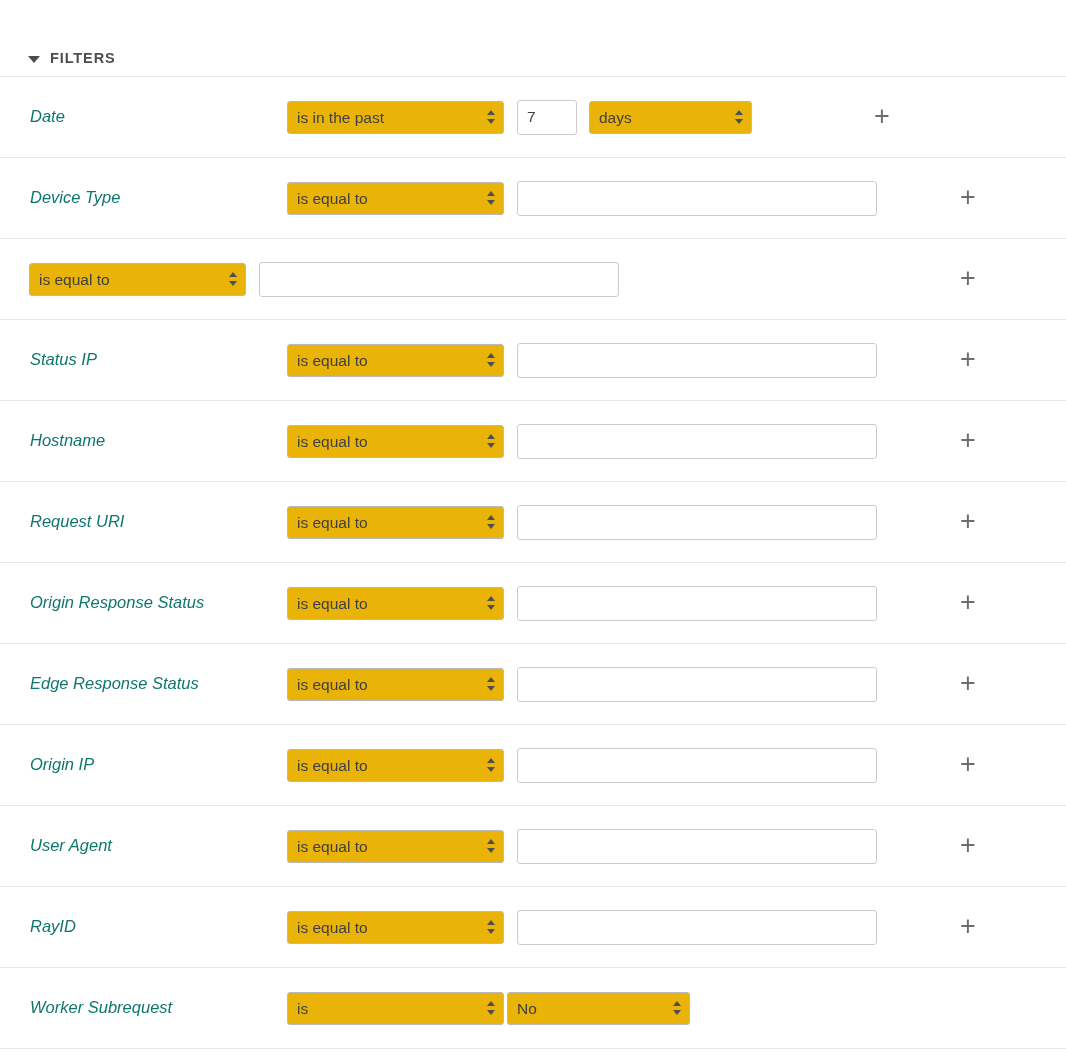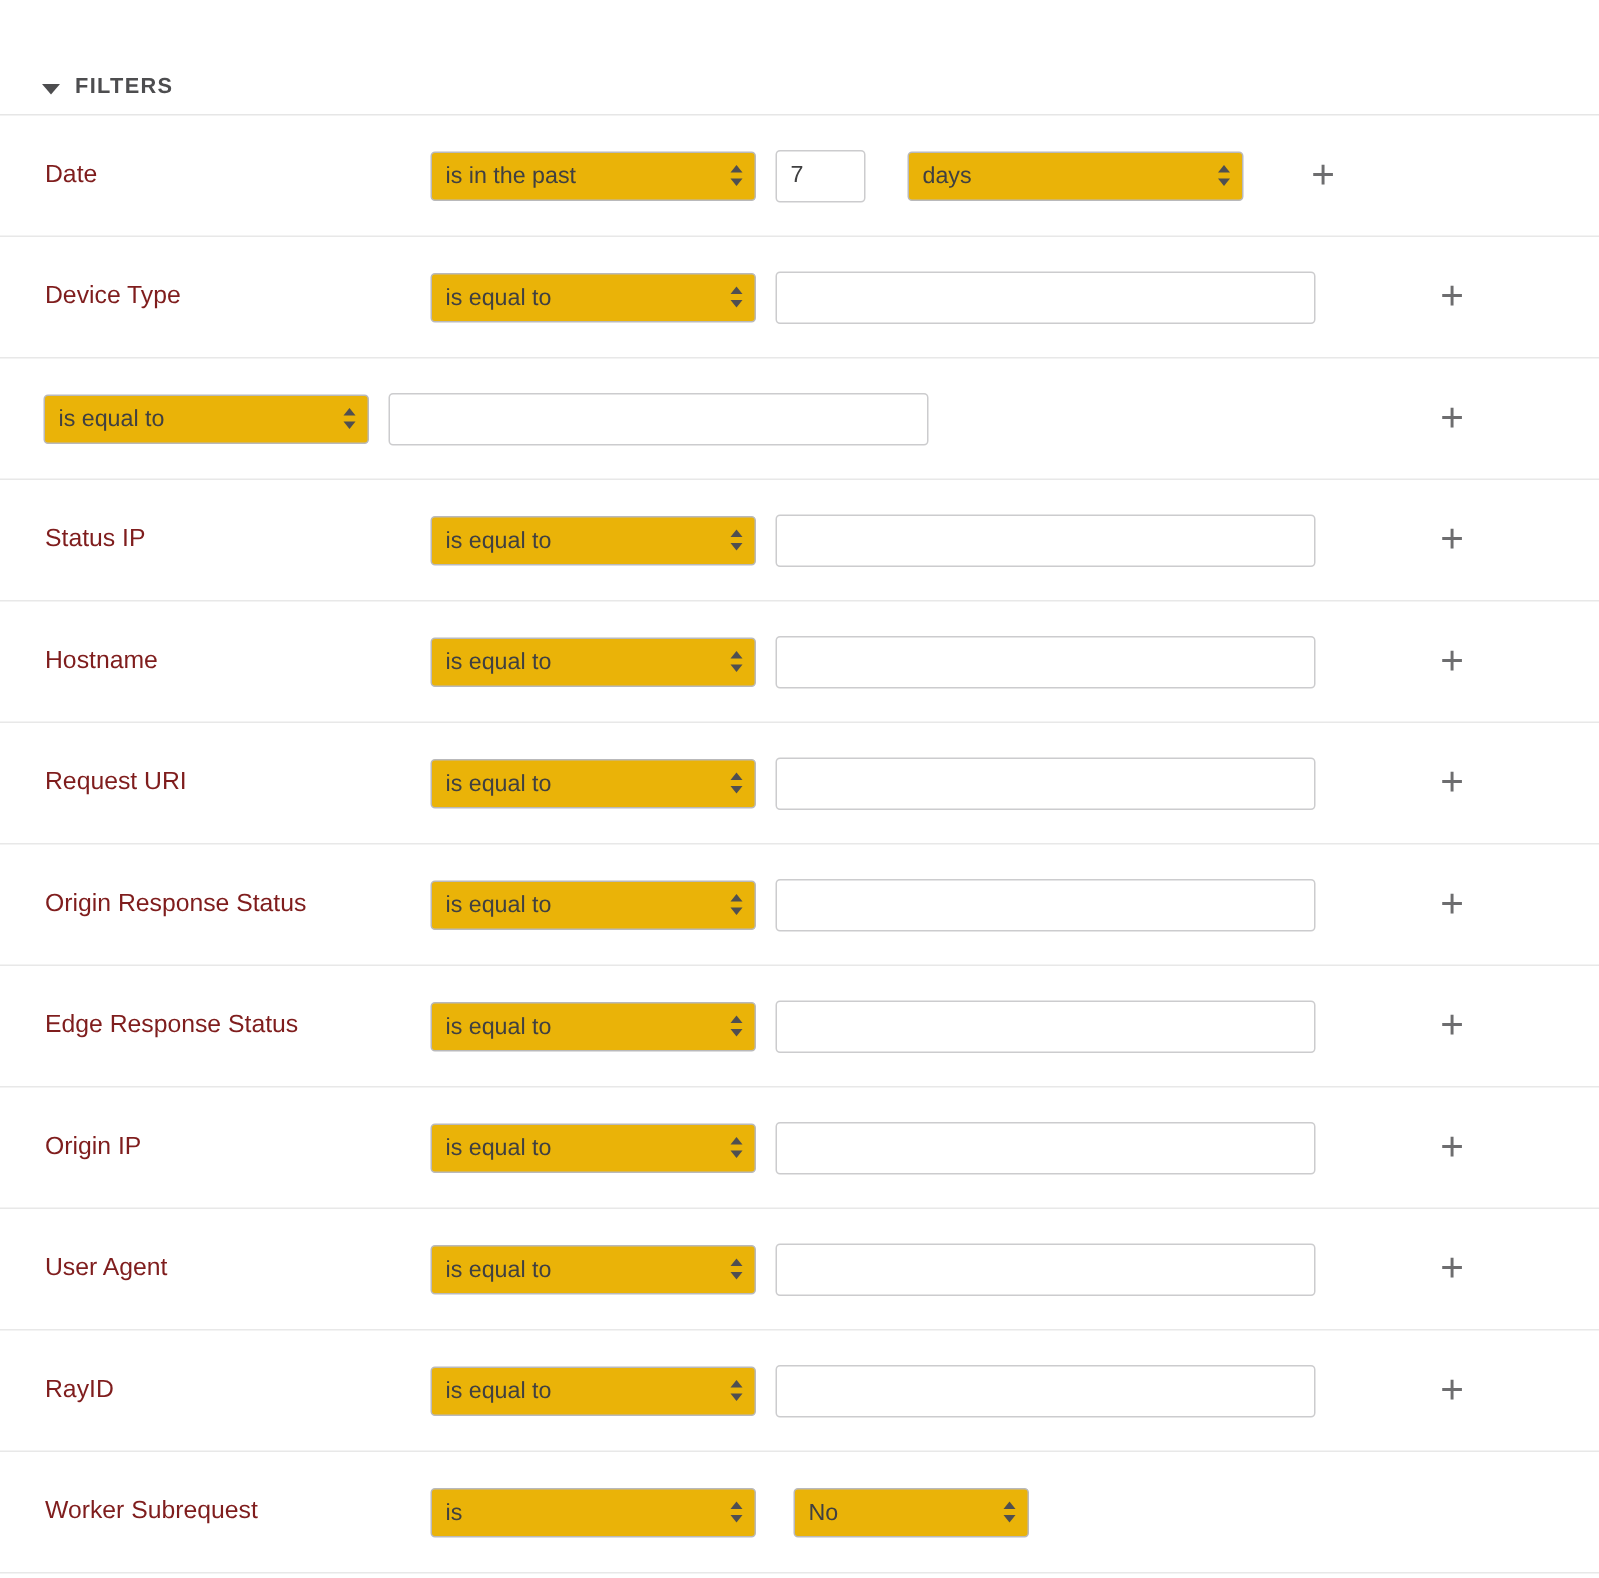--- a/index.html
+++ b/index.html
@@ -55,22 +55,23 @@
     position: relative;
   }
   .row:last-child {
     border-bottom: none;
   }
   .row-label {
     width: 258px;
     padding-left: 30px;
     box-sizing: border-box;
     font-size: 16.5px;
-    color: #7f1d1d;
+    color: #0f766e;
     line-height: 1.2;
+    font-style: italic;
   }
 
   
   .sel {
     position: relative;
     display: inline-block;
     box-sizing: border-box;
     height: 33px;
     border: 1px solid #b9b9bb;
     border-radius: 3px;
@@ -104,22 +105,22 @@
   .sel .arrows:before {
     top: 1px;
     border-bottom: 5px solid #4f4f51;
   }
   .sel .arrows:after {
     bottom: 1px;
     border-top: 5px solid #4f4f51;
   }
 
   .sel-op { width: 217px; margin-left: 29px; }
-  .sel-unit { width: 224px; margin-left: 28px; }
-  .sel-bool { width: 157px; margin-left: 25px; }
+  .sel-unit { width: 163px; margin-left: 12px; }
+  .sel-bool { width: 183px; margin-left: 3px; }
 
   
   .txt {
     box-sizing: border-box;
     height: 35px;
     border: 1px solid #ccccce;
     border-radius: 3px;
     background: #fff;
     font-family: "Liberation Sans", sans-serif;
     font-size: 15.5px;

